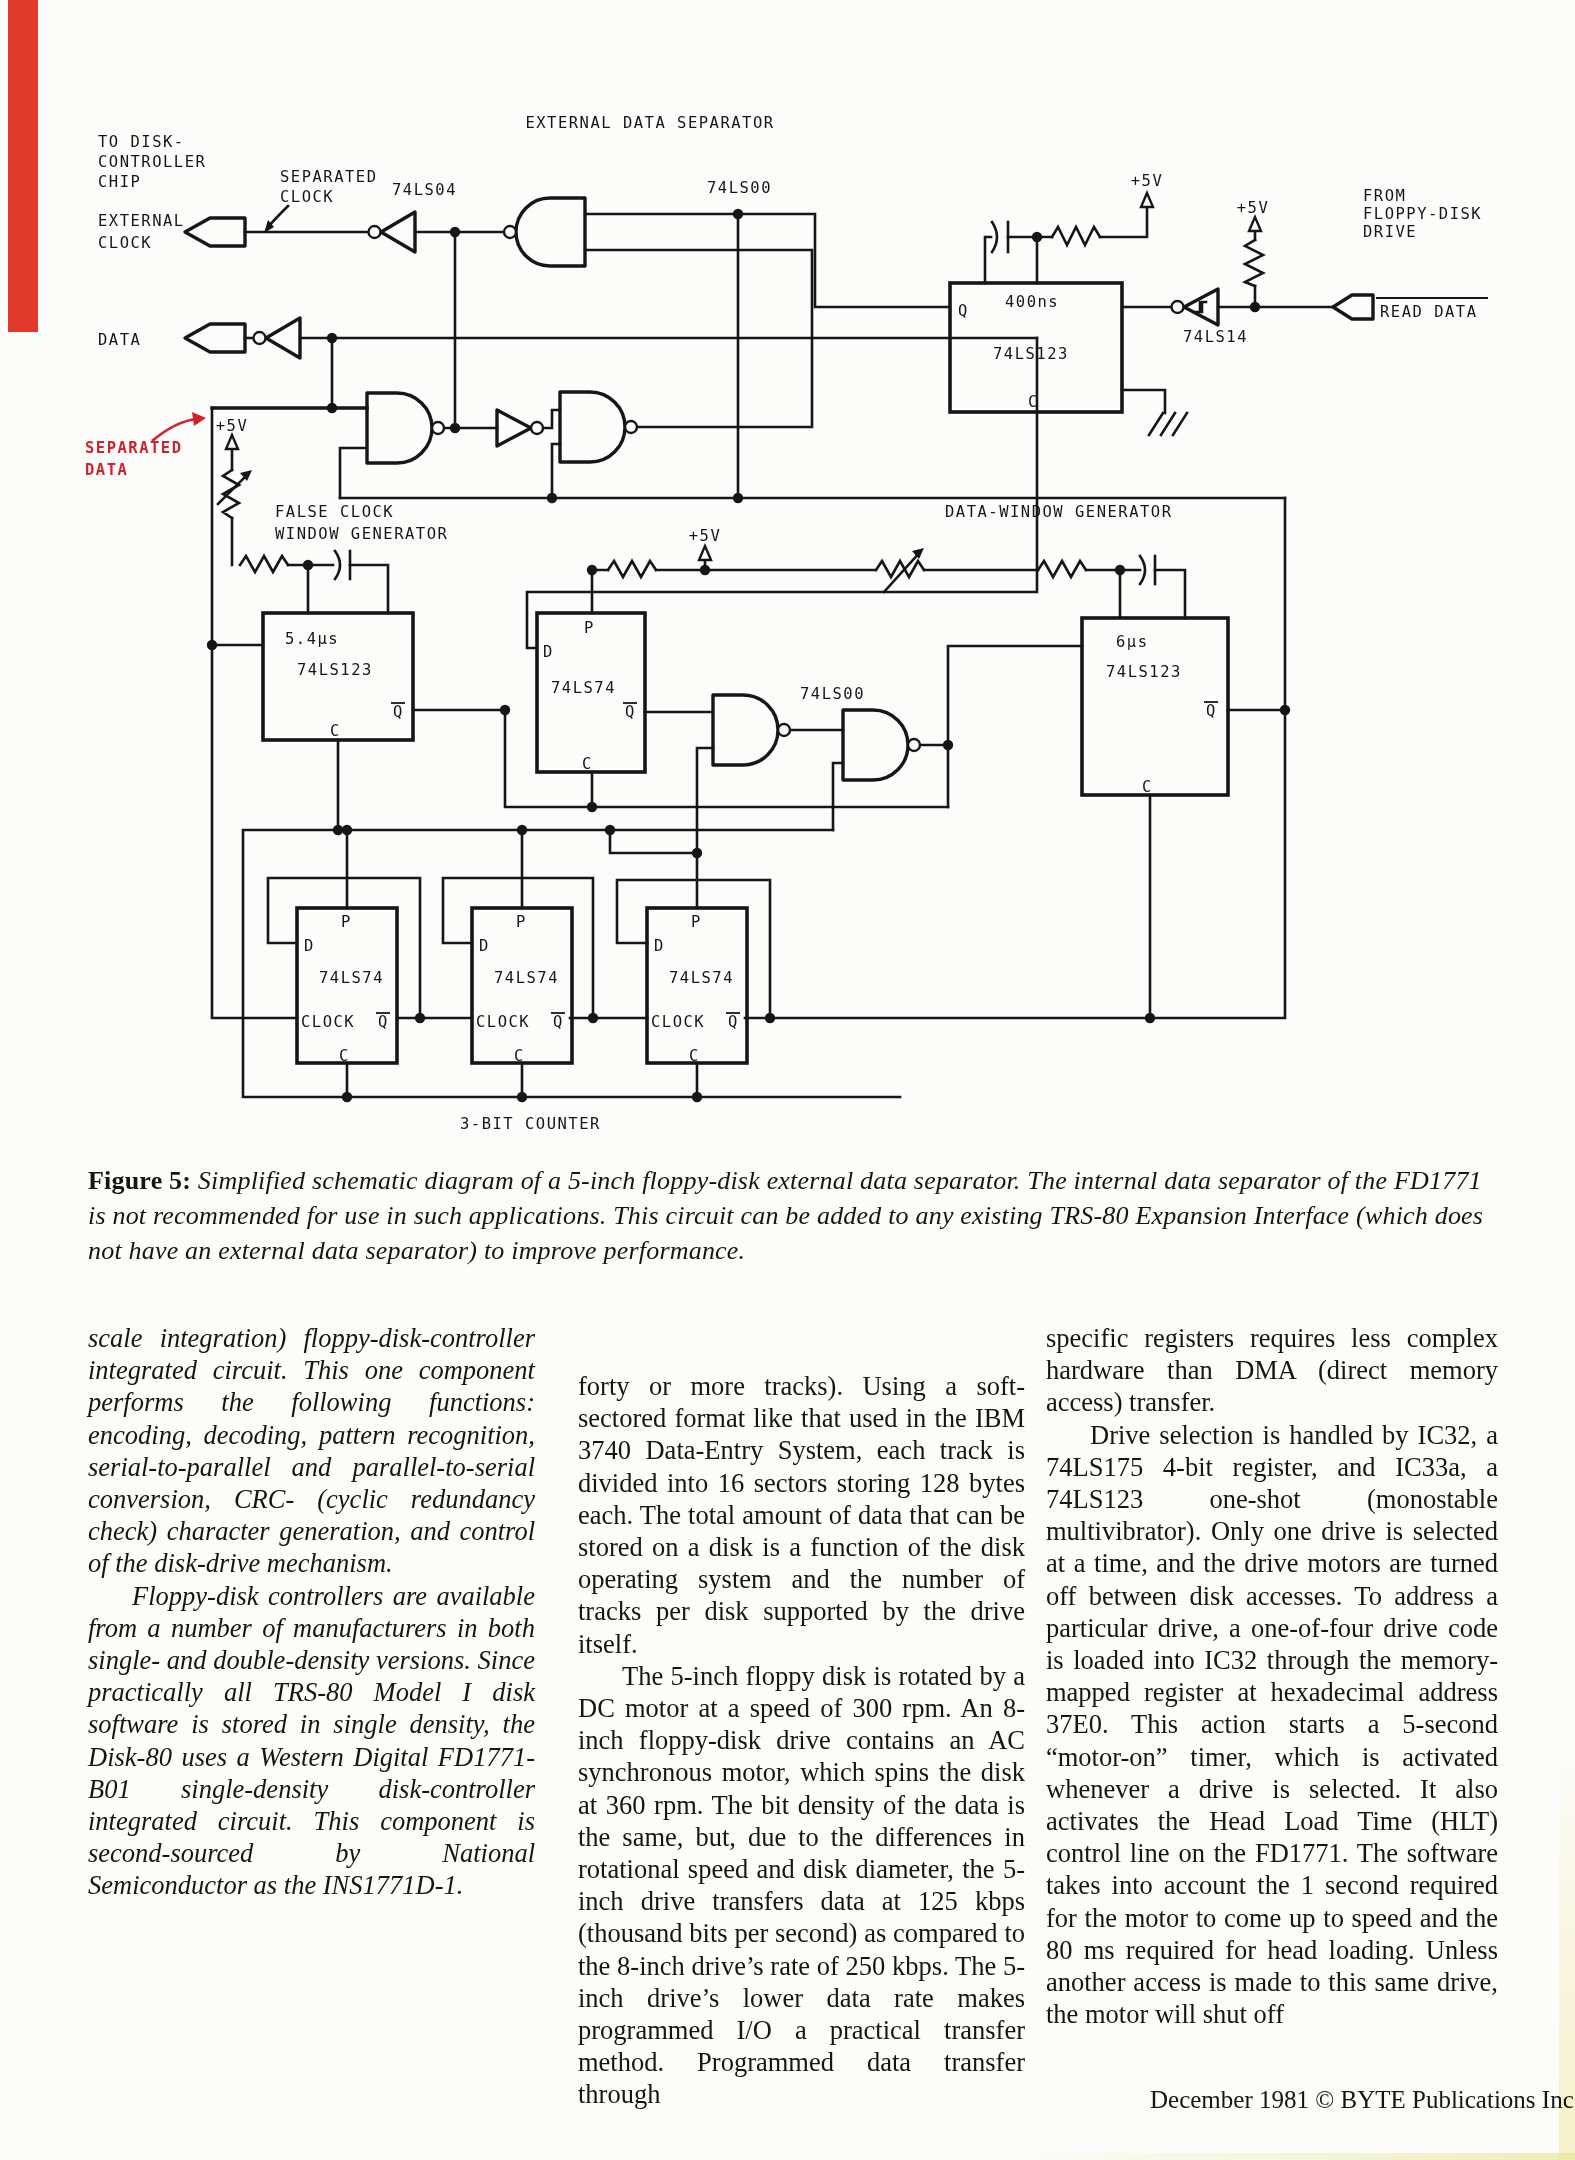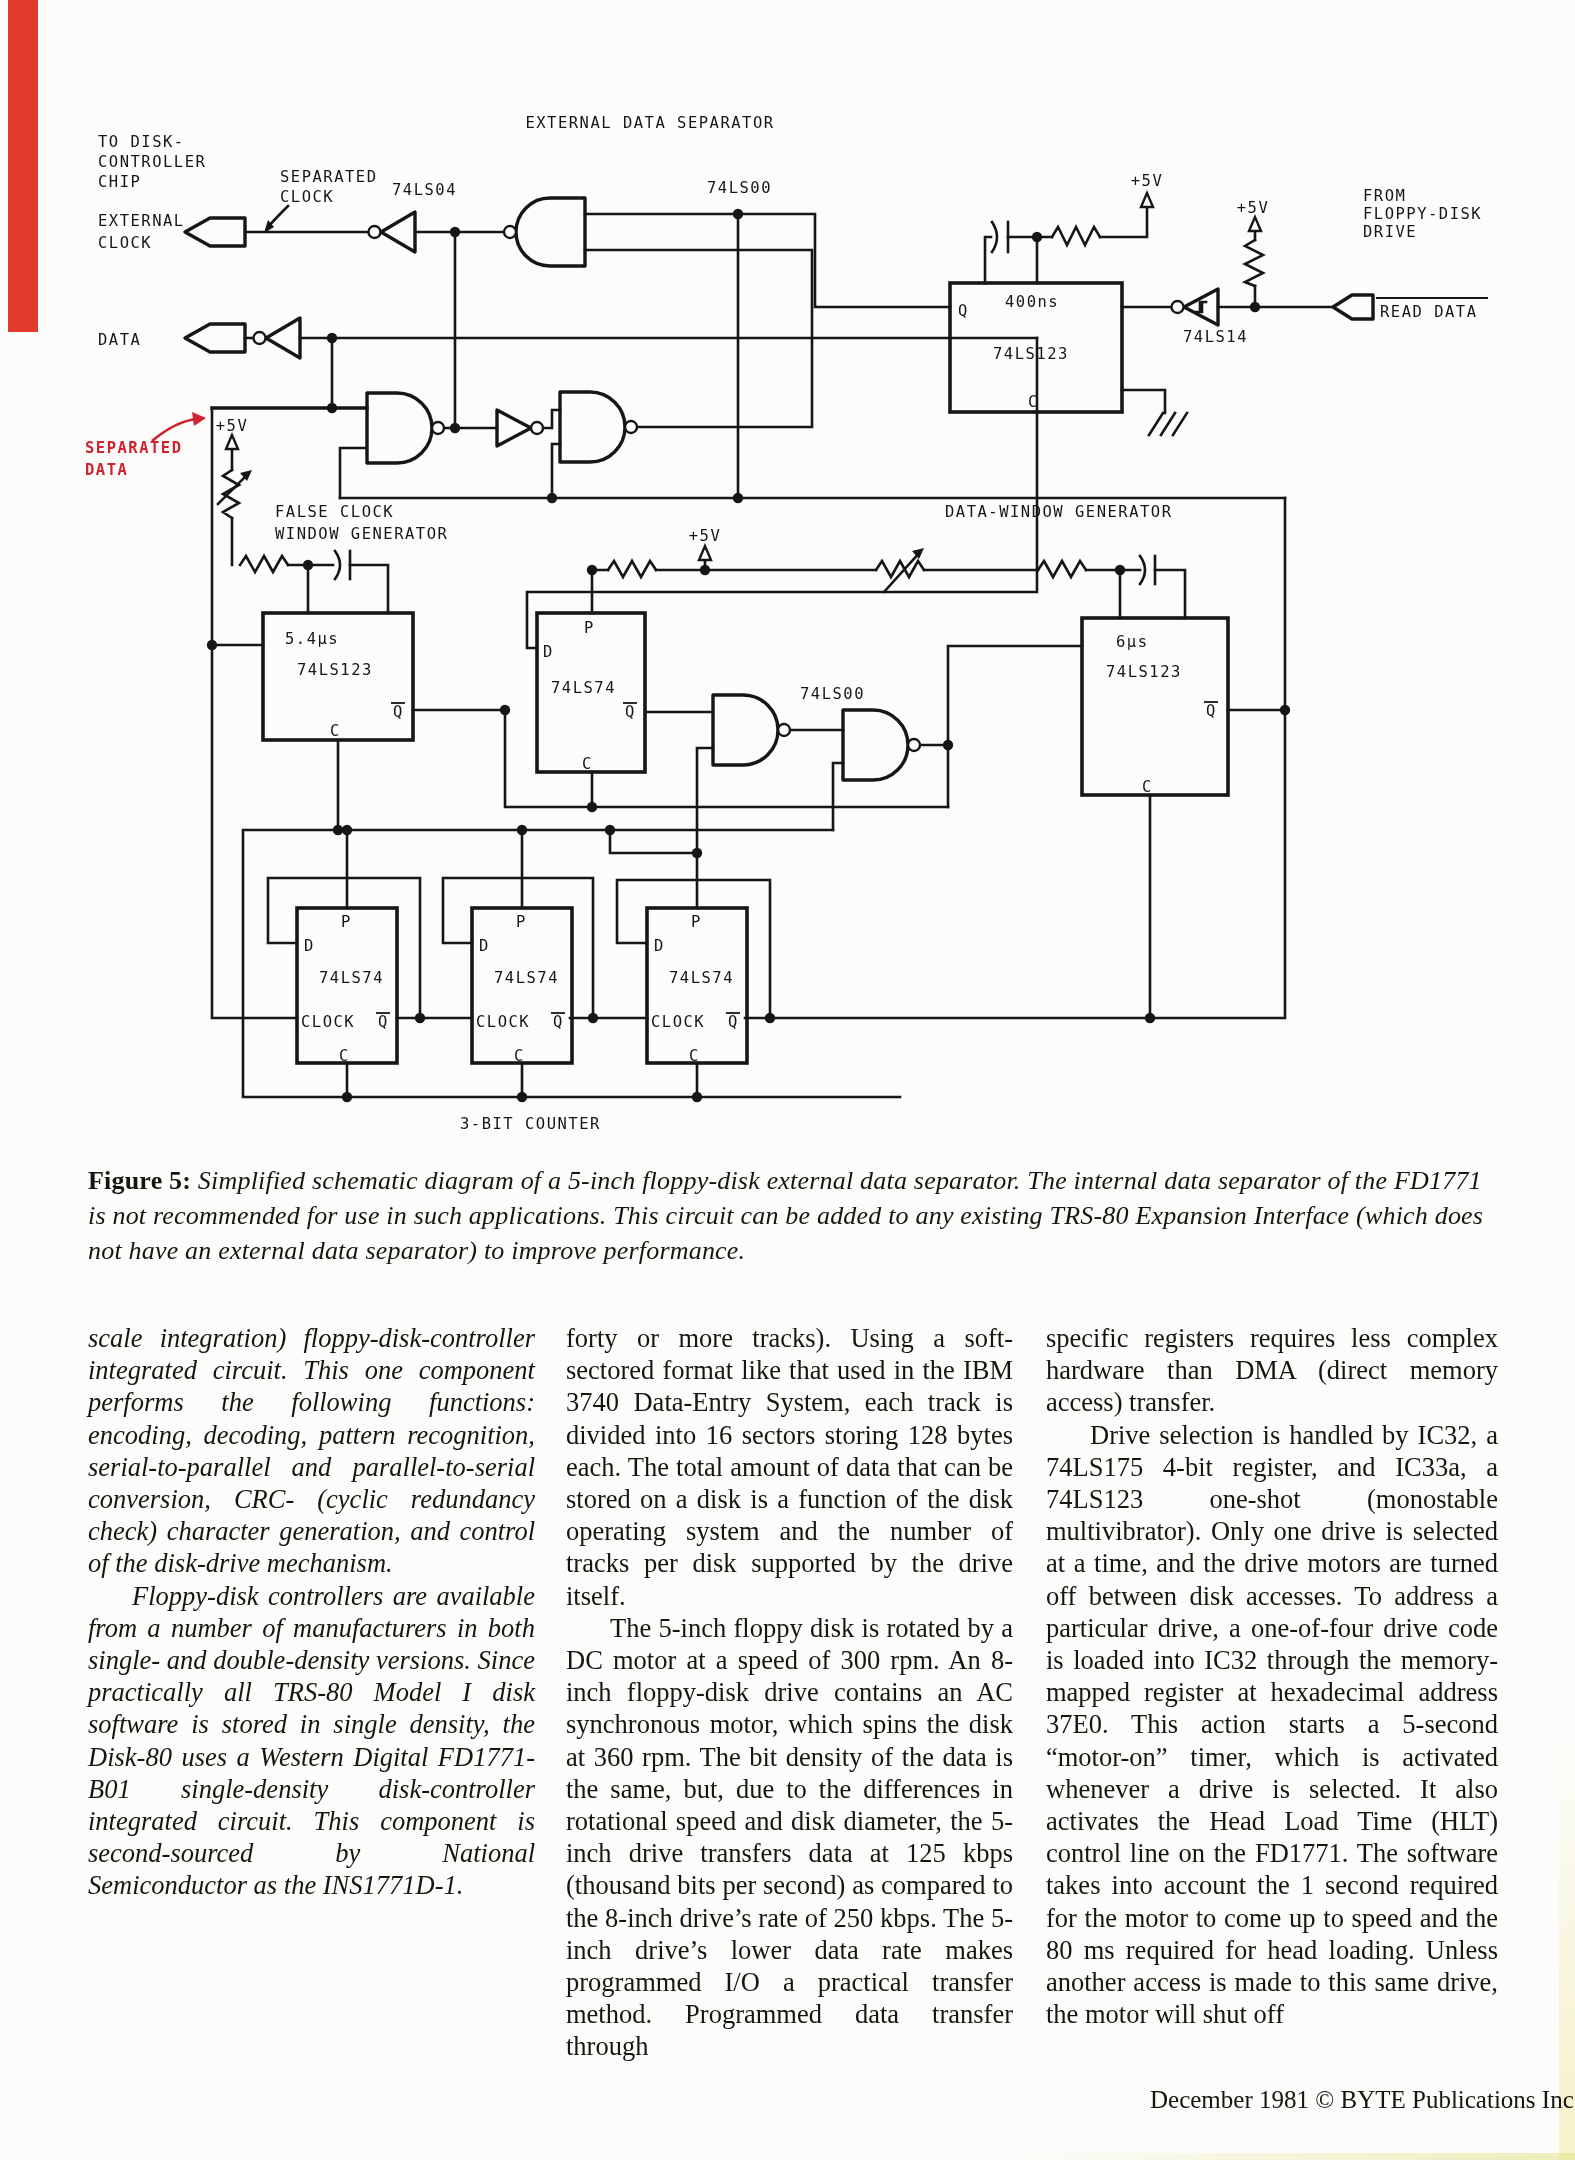--- a/index.html
+++ b/index.html
@@ -29,21 +29,21 @@
   svg.schem .ol{stroke:#161616;stroke-width:1.8;}
 
   .caption{position:absolute;left:88px;top:1163px;width:1404px;
     font-size:26px;line-height:35px;font-style:italic;letter-spacing:.2px;}
   .caption b{font-style:normal;font-weight:bold;margin-top:28px;}
 
   .col{position:absolute;top:1322px;width:447px;font-size:26.5px;line-height:32.2px;
     text-align:justify;}
   .col p{margin:0;}
   .col p.ind{text-indent:44px;}
-  #col1{left:88px;font-style:italic;} #col2{left:566px;} #col3{left:1046px;width:452px;}
+  #col1{left:88px;font-style:italic;} #col2{left:578px;margin-top:48px;} #col3{left:1046px;width:452px;}
 
   .footer{position:absolute;top:2082px;left:1150px;width:320px;
     font-size:25px;white-space:nowrap;}
   .footer .pg{font-weight:bold;font-size:29px;margin-left:26px;}
 </style>
 </head>
 <body>
 
 <div class="red-tab"></div>
 <div class="edge-tint"></div>

